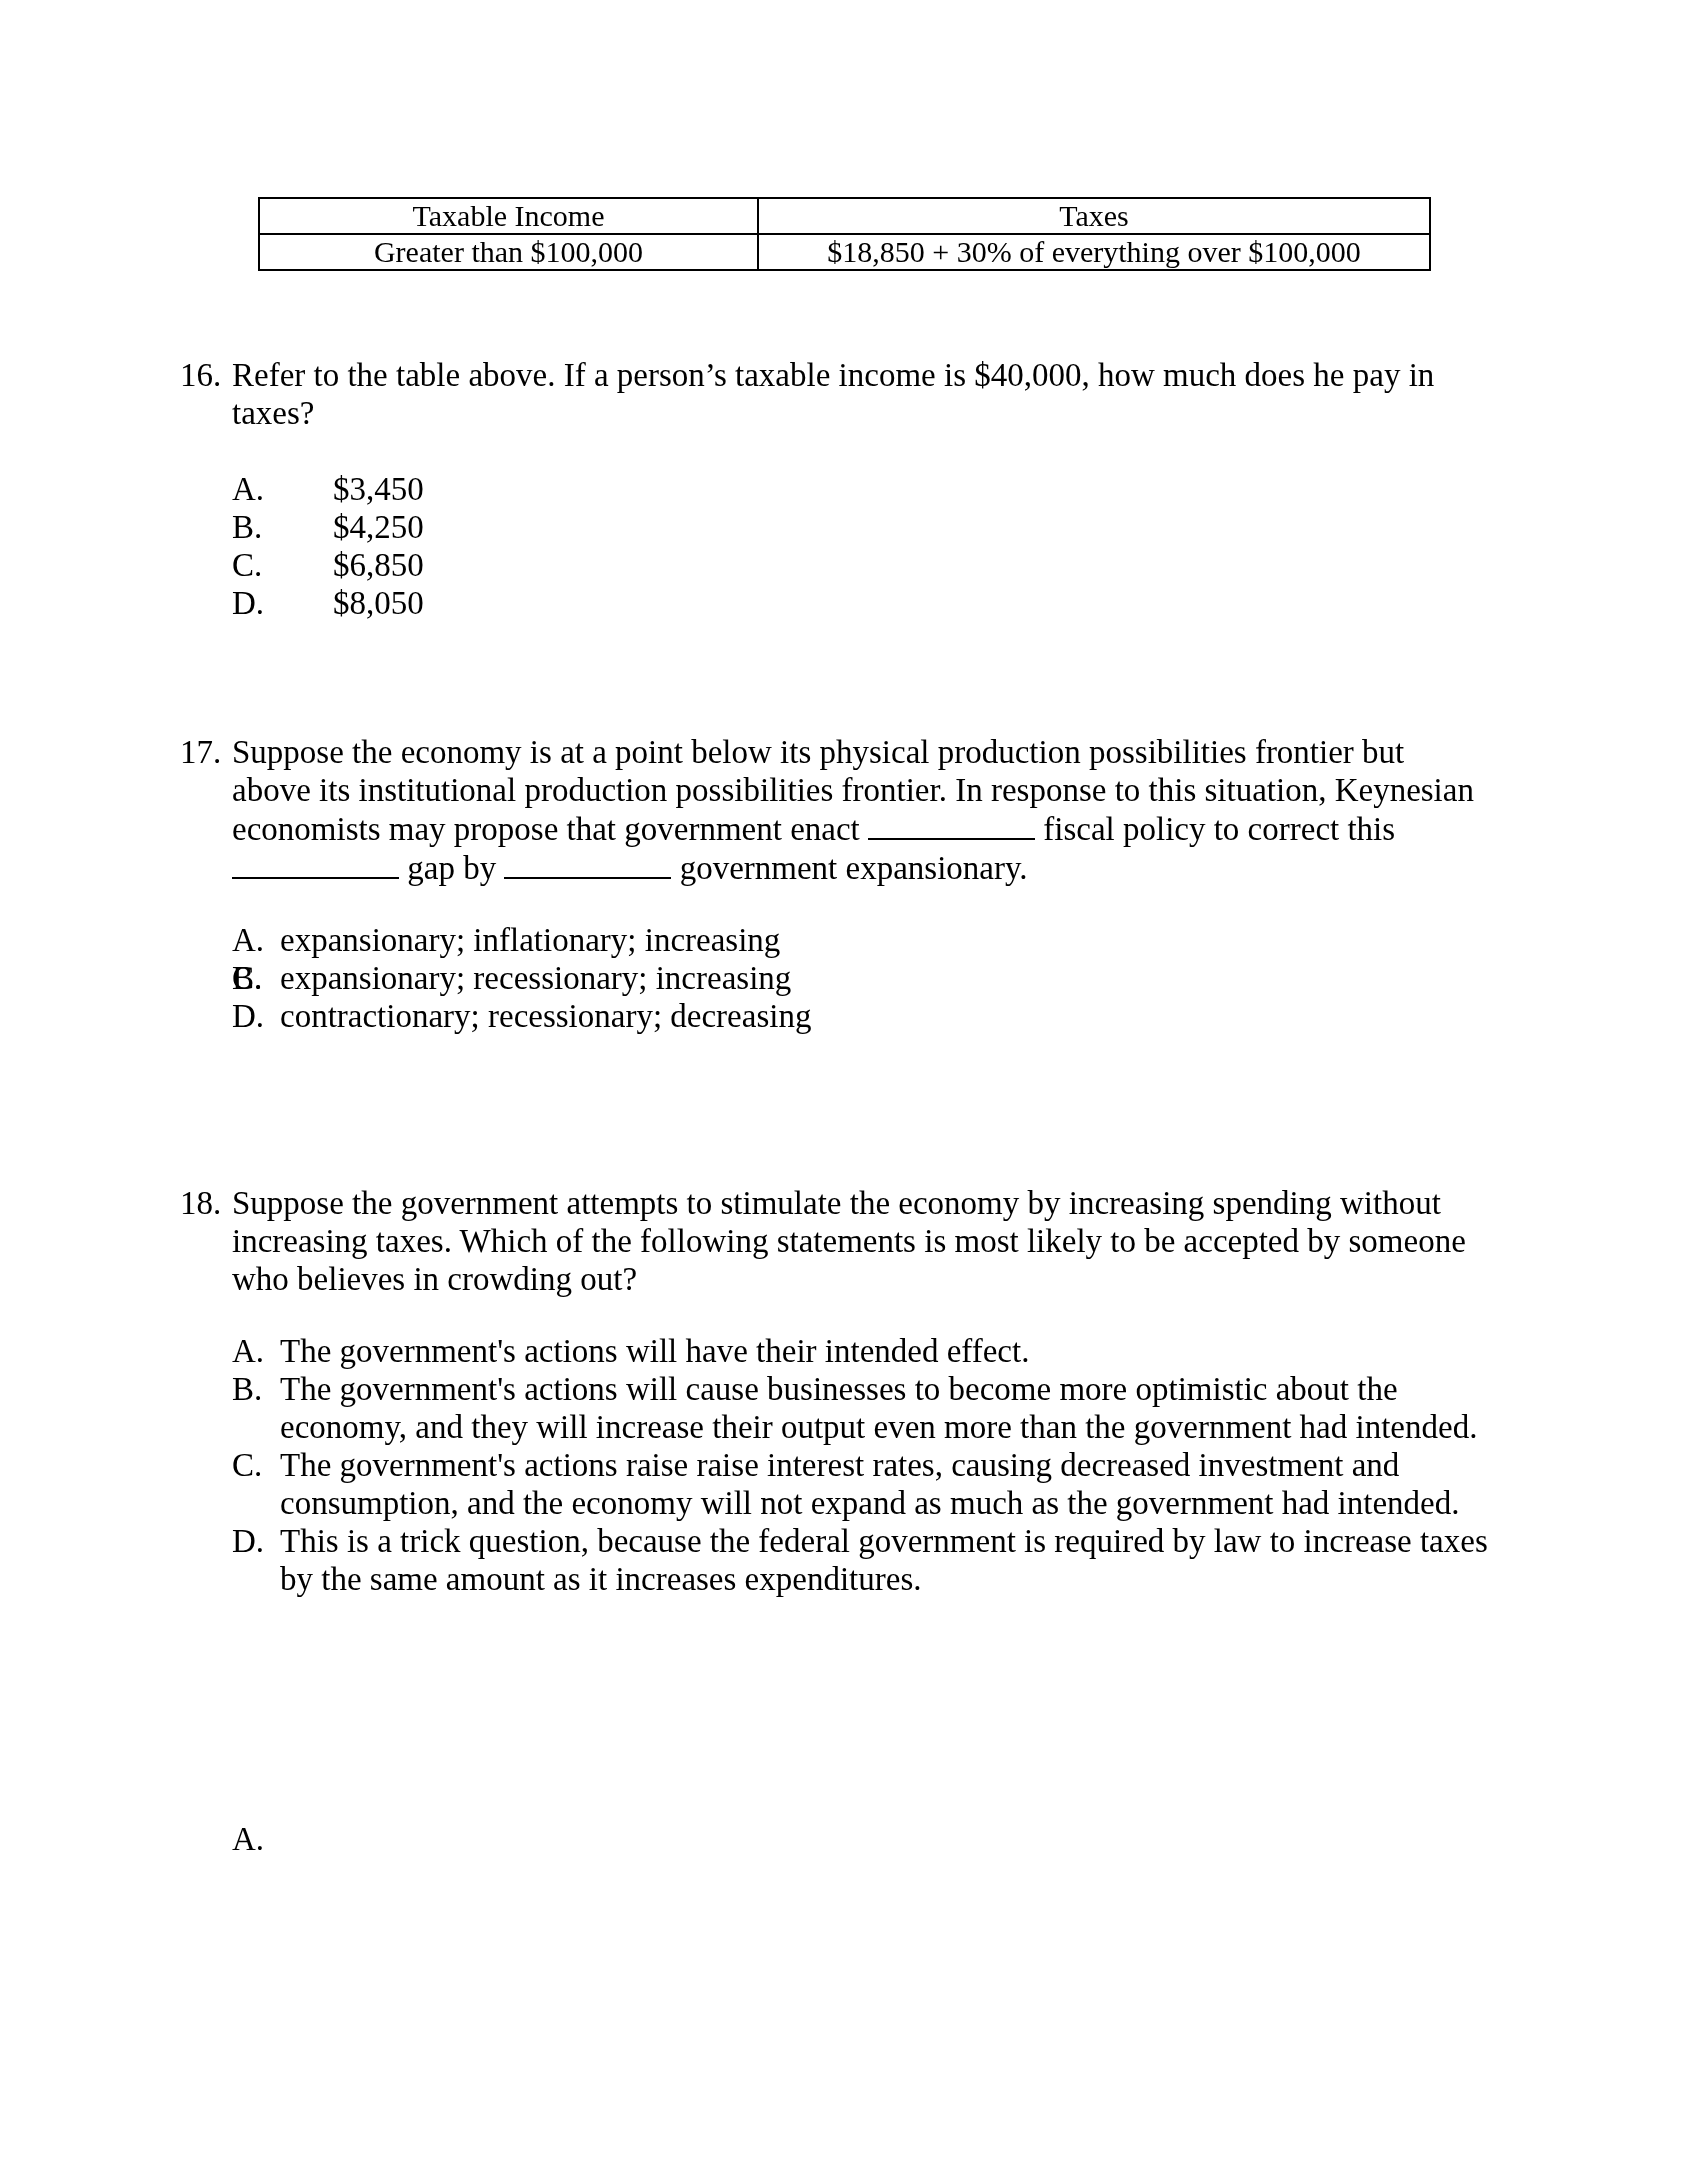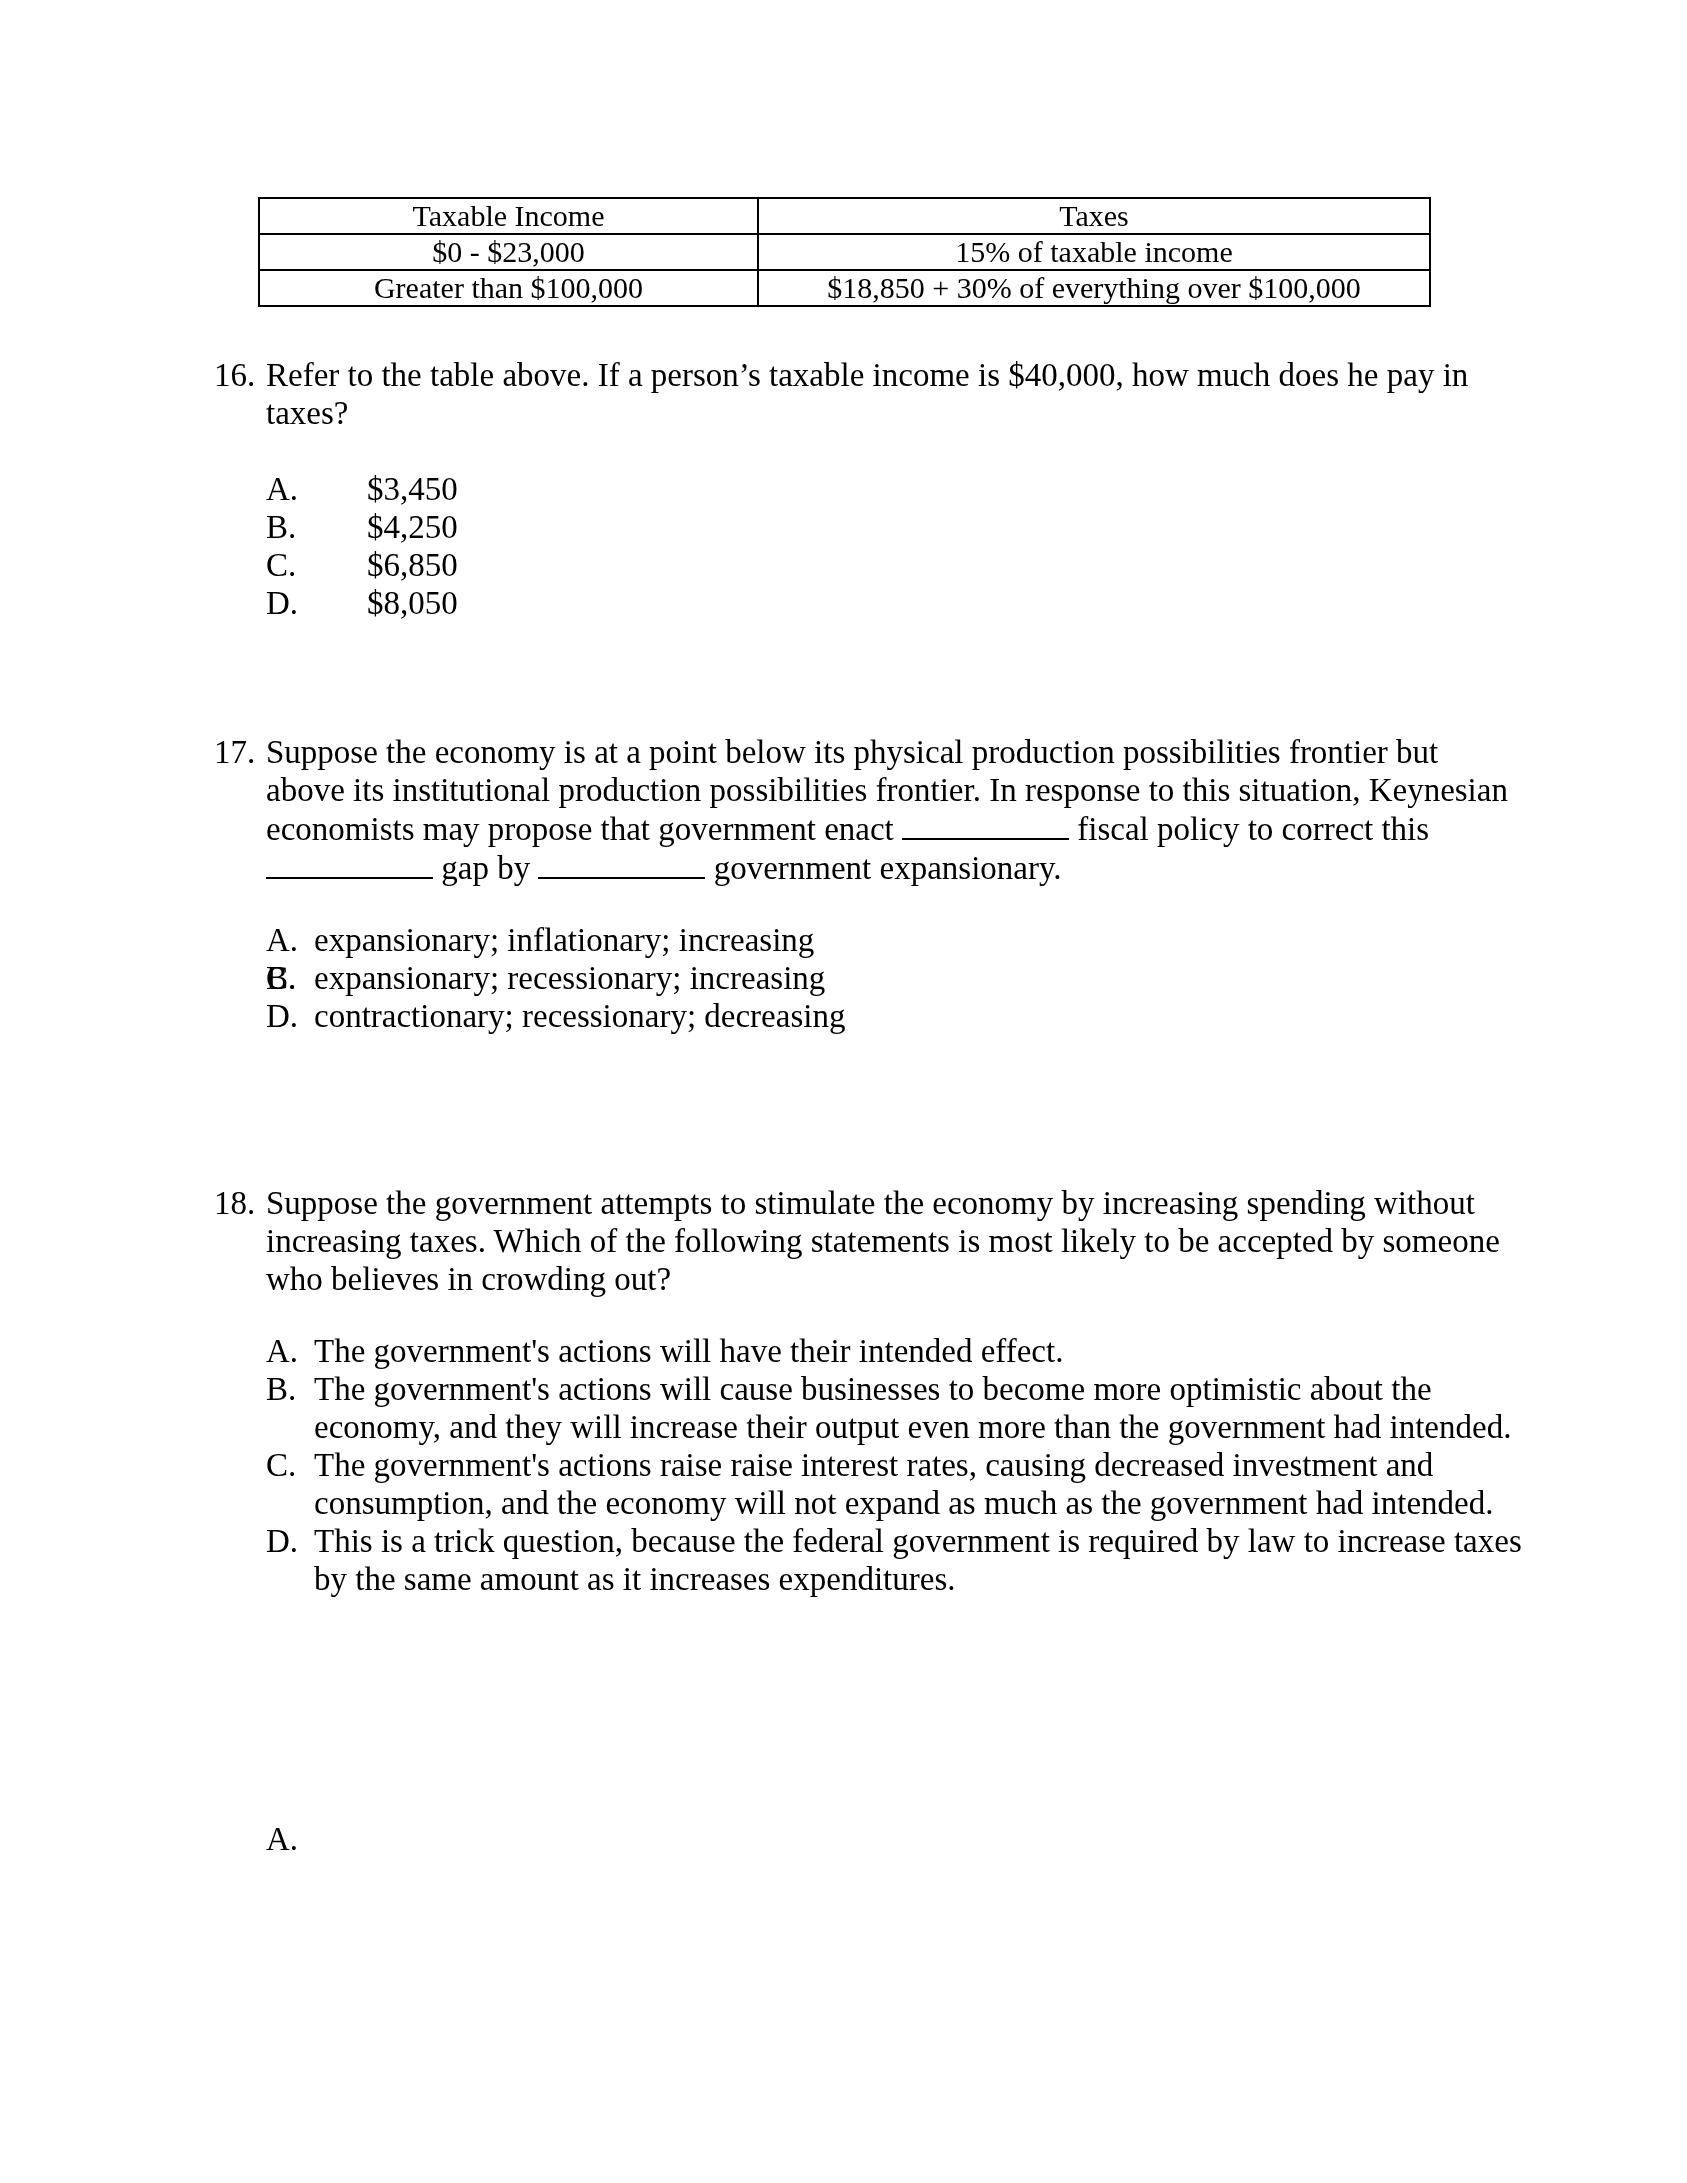--- a/index.html
+++ b/index.html
@@ -44,21 +44,21 @@
     font-size: 30px;
     line-height: 34px;
     white-space: nowrap;
   }
   .tax-table col.c1 { width: 499px; }
   .tax-table col.c2 { width: 672px; }
 
   
   .question {
     position: absolute;
-    left: 214px;
+    left: 180px;
     width: 1310px;
   }
   .q-stem {
     position: relative;
     padding-left: 52px;
   }
   .q-num {
     position: absolute;
     left: 0;
     top: 0;
@@ -106,24 +106,20 @@
         <col class="c2">
       </colgroup>
     <thead>
       <tr>
         <th>Taxable Income</th>
         <th>Taxes</th>
       </tr>
     </thead>
     <tbody>
       <tr>
-        <td>$0 - $23,000</td>
-        <td>15% of taxable income</td>
-      </tr>
-      <tr>
         <td>Greater than $100,000</td>
         <td>$18,850 + 30% of everything over $100,000</td>
       </tr>
     </tbody>
   </table>
 
   <div class="question" id="q16">
     <div class="q-stem">
       <span class="q-num">16.</span>
       <span>Refer to the table above.  If a person’s taxable income is $40,000, how much does he pay in taxes?</span>

